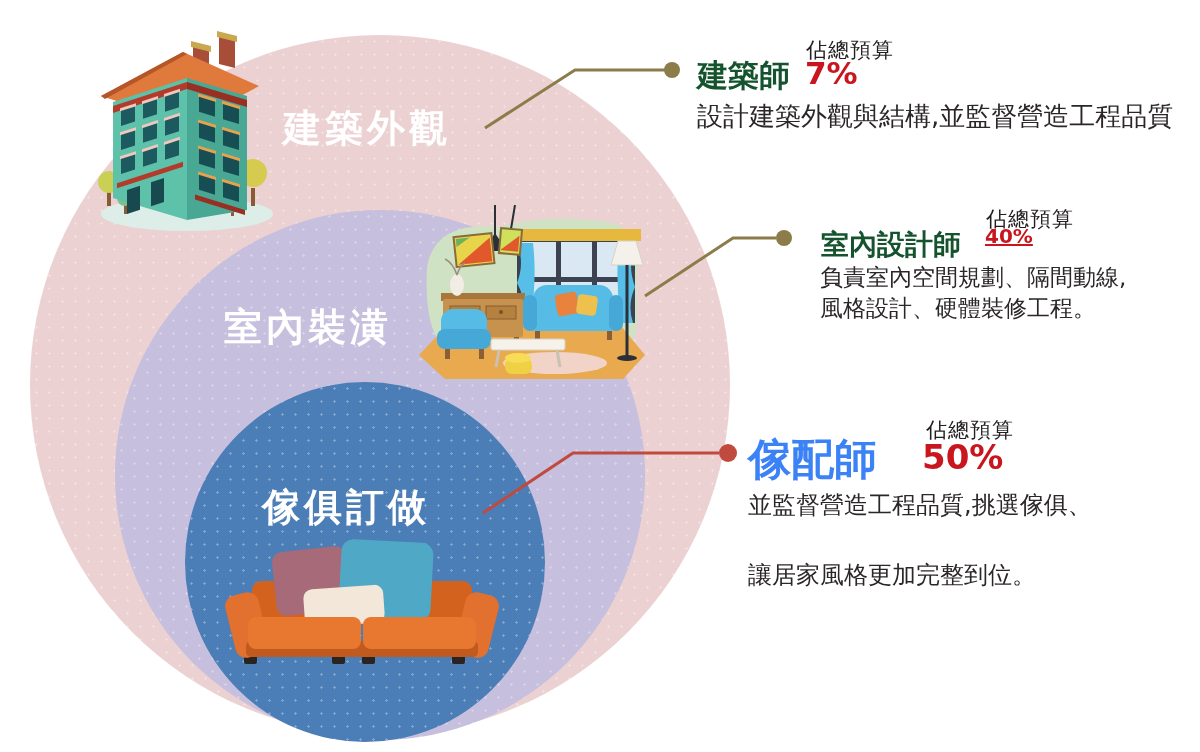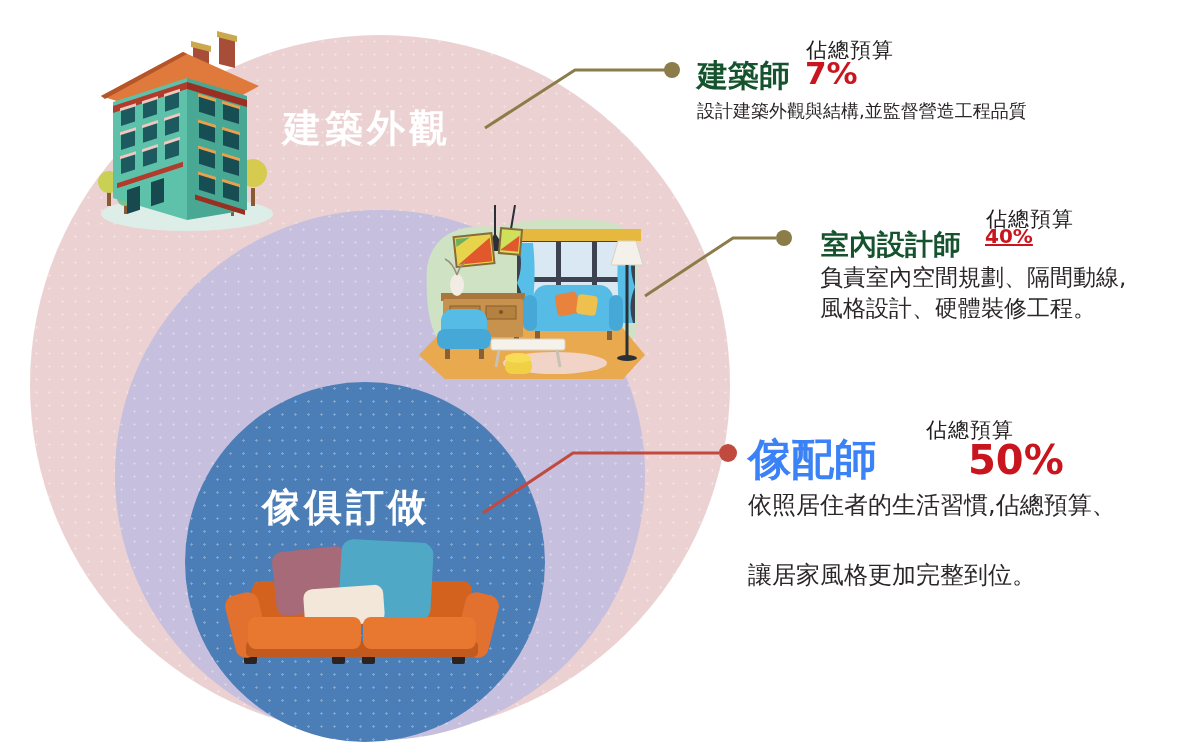--- a/index.html
+++ b/index.html
@@ -28,43 +28,44 @@
   .connectors{position:absolute;left:0;top:0;z-index:5;pointer-events:none;}
   
   .ann{position:absolute;z-index:6;white-space:nowrap;}
   .ann-title{font-weight:bold;color:#14532d;}
   .ann-caption{font-size:21px;color:#231f20;letter-spacing:1px;}
   .ann-percent{font-weight:bold;color:#c9151e;}
   .ann-line{color:#2b2627;}
   .a1-title{left:697px;top:55px;font-size:31px;}
   .a1-caption{left:806px;top:36px;}
   .a1-percent{left:805px;top:55px;font-size:31px;}
-  .a1-line1{left:697px;top:99px;font-size:18px;}
+  .a1-line1{left:697px;top:99px;font-size:26px;}
   .a2-caption{left:986px;top:205px;}
   .a2-title{left:821px;top:226px;font-size:28px;}
   .a2-percent{left:985px;top:224px;font-size:20px;text-decoration:underline;}
   .a2-line1{left:820px;top:262px;font-size:23px;}
   .a2-line2{left:820px;top:293px;font-size:23px;}
   .a3-caption{left:926px;top:416px;}
   .a3-title{left:748px;top:431px;font-size:43px;color:#3b82f6;}
-  .a3-percent{left:922px;top:437px;font-size:40px;margin-left:46px;}
+  .a3-percent{left:922px;top:437px;font-size:34px;}
   .a3-line1{left:748px;top:489px;font-size:24px;}
   .a3-line2{left:748px;top:524px;font-size:24px;}
   .a3-line3{left:748px;top:559px;font-size:24px;}
 </style>
 </head>
 <body>
 
 <div class="stage">
 
   <div class="circle outer"></div>
   <div class="circle middle"></div>
   <div class="circle inner"></div>
 
   <div class="circle-label lbl-outer">建築外觀</div>
+  <div class="circle-label lbl-middle">室內裝潢</div>
   <div class="circle-label lbl-inner">傢俱訂做</div>
 
   <svg class="illus building" width="180" height="212" viewBox="0 0 180 212">
     <ellipse cx="92" cy="192" rx="86" ry="17" fill="#ddeee8"></ellipse>
     <g>
       <rect x="12" y="168" width="4" height="16" fill="#8a5a35"></rect>
       <circle cx="14" cy="160" r="11" fill="#c9d054"></circle>
       <rect x="29" y="182" width="3" height="10" fill="#8a5a35"></rect>
       <circle cx="30" cy="176" r="8" fill="#7cc08d"></circle>
       <rect x="156" y="166" width="4" height="18" fill="#8a5a35"></rect>
@@ -261,16 +262,16 @@
 
   <div class="ann ann-caption a2-caption">佔總預算</div>
   <div class="ann ann-title a2-title">室內設計師</div>
   <div class="ann ann-percent a2-percent">40%</div>
   <div class="ann ann-line a2-line1">負責室內空間規劃、隔間動線,</div>
   <div class="ann ann-line a2-line2">風格設計、硬體裝修工程。</div>
 
   <div class="ann ann-caption a3-caption">佔總預算</div>
   <div class="ann ann-title a3-title">傢配師</div>
   <div class="ann ann-percent a3-percent">50%</div>
-  <div class="ann ann-line a3-line1">依照居住者的生活習慣,佔總預算、</div>
+  <div class="ann ann-line a3-line1">並監督營造工程品質,挑選傢俱、</div>
   <div class="ann ann-line a3-line3">讓居家風格更加完整到位。</div>
 
 </div>
 
 </body></html>

